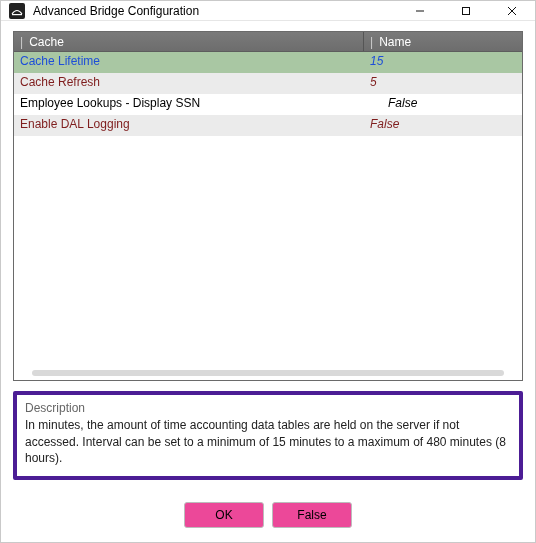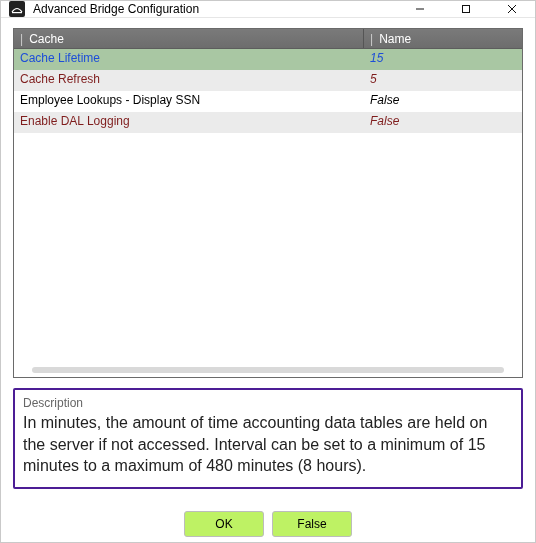--- a/index.html
+++ b/index.html
@@ -89,58 +89,58 @@
     display: flex;
     height: 21px;
     font-size: 12px;
   }
   .row .c1 { width: 350px; padding: 2px 6px; }
   .row .c2 { flex: 1; padding: 2px 6px; font-style: italic; }
   .row-sel {
     background: #a9c7a3;
     color: #1d4ed8;
   }
-  .row-alt0 { background: #fff; color: #000; }
+  .row-alt0 { background: #fff; color: #000; gap: 18px; }
   .row-alt1 { background: #ebebeb; color: #7f1d1d; }
   .hscroll {
     position: absolute;
     left: 18px; right: 18px; bottom: 4px;
     height: 6px;
     background: #d9d9d9;
     border-radius: 3px;
   }
   .description-group {
     margin-top: 10px;
-    border: 2px solid #4c1d95;
+    border: 4px solid #4c1d95;
     border-radius: 2px;
     padding: 6px 8px 10px 8px;
     position: relative;
   }
   .description-label {
     position: relative;
     top: 0; left: 0;
     color: #666;
     font-size: 12px;
     margin-bottom: 2px;
   }
   .description-text {
     color: #222;
-    font-size: 16px;
+    font-size: 12px;
     line-height: 1.35;
   }
   .buttons {
     padding: 14px 0 14px 0;
     display: flex;
     justify-content: center;
     gap: 8px;
   }
   button.dlg {
     min-width: 80px;
     height: 26px;
-    background: #bef264;
+    background: #ec4899;
     border: 1px solid #bcbcbc;
     border-radius: 3px;
     font-family: inherit;
     font-size: 12px;
     color: #000;
     padding: 0 18px;
   }
 </style>
 </head>
 <body>

